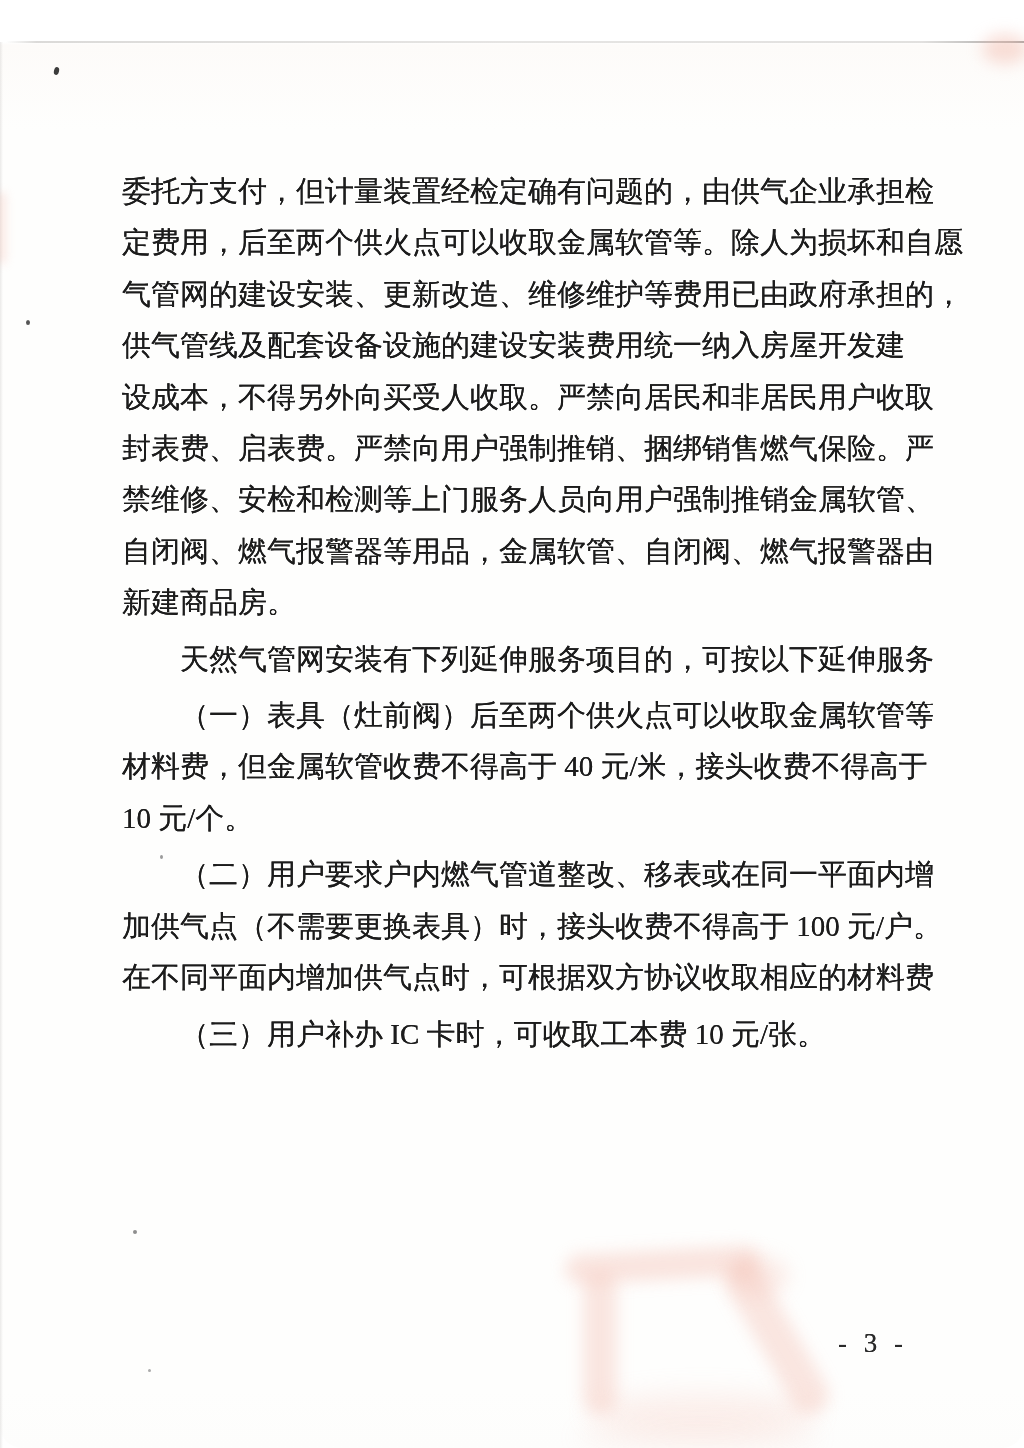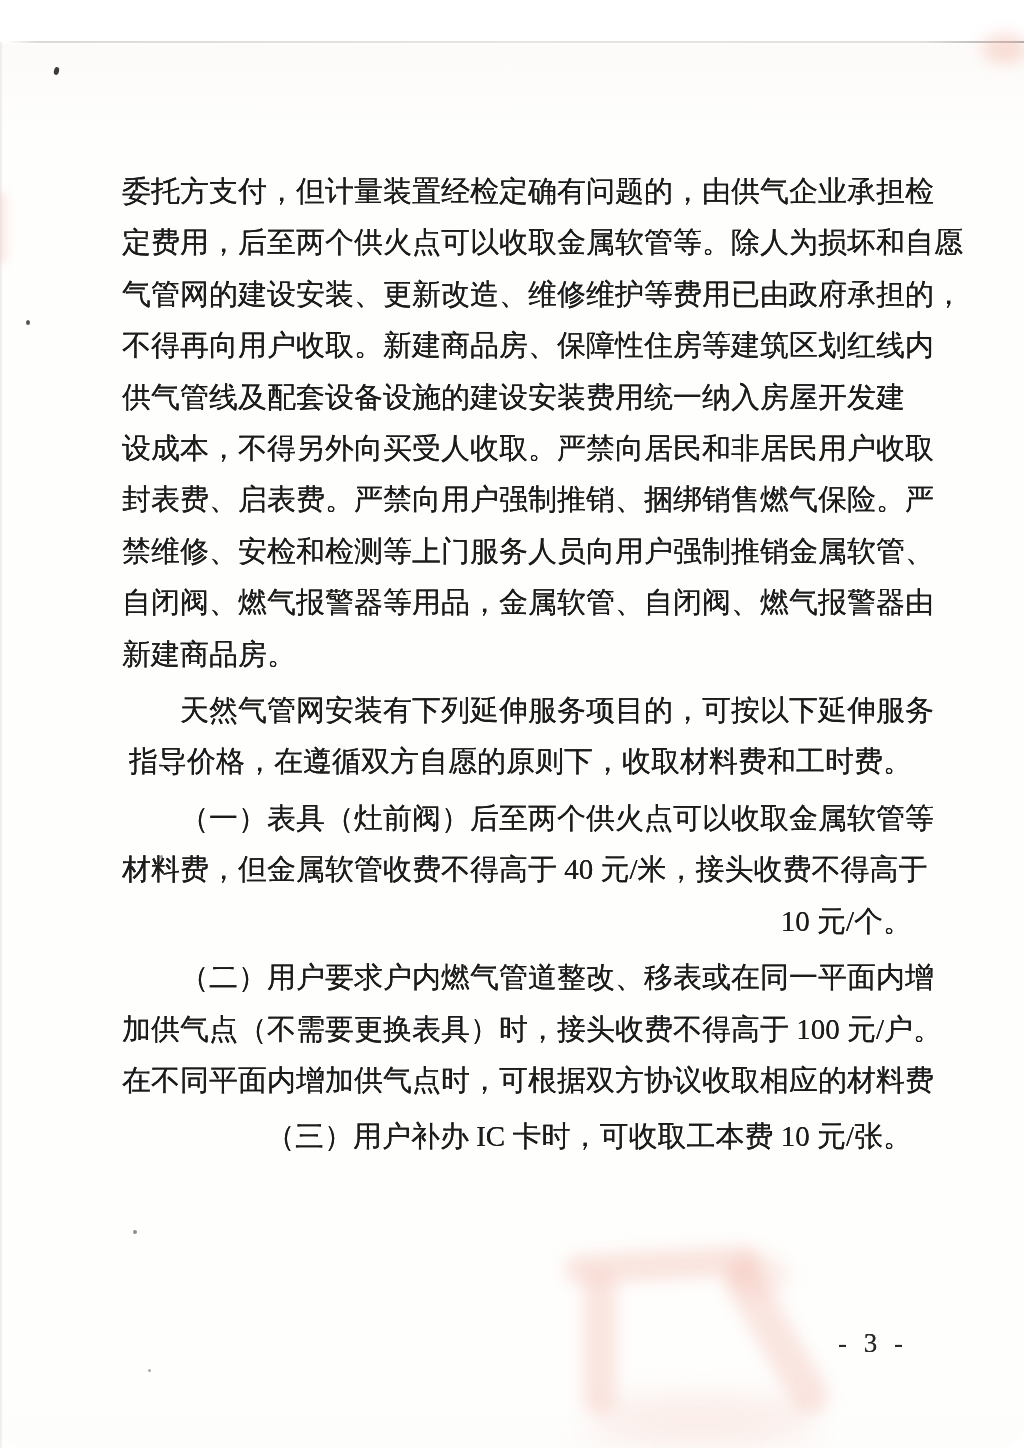--- a/index.html
+++ b/index.html
@@ -48,21 +48,21 @@
     position: absolute;
     left: 122px;
     top: 166px;
     width: 790px;
     font-size: 29px;
     line-height: 51.4px;
     color: var(--ink, #1c1c1c);
     text-shadow: 0 0 0.5px currentColor;
   }
   .para { margin: 0; }
-  .para + .para { margin-top: 5px; text-align: right; }
+  .para + .para { margin-top: 5px; }
   .para.indented .line:first-child { text-indent: 58px; }
   .line { white-space: nowrap; }
   
   .page-number {
     position: absolute;
     left: 122px;
     top: 1328px;
     width: 786px;
     text-align: right;
     font-size: 27px;
@@ -112,31 +112,29 @@
   <div class="speck" id="speck-2"></div>
   <div class="speck" id="speck-3"></div>
   <div class="speck" id="speck-4"></div>
   <div class="speck" id="speck-5"></div>
 
   <div class="text-block">
     <div class="para">
       <div class="line">委托方支付，但计量装置经检定确有问题的，由供气企业承担检</div>
       <div class="line">定费用，后至两个供火点可以收取金属软管等。除人为损坏和自愿</div>
       <div class="line">气管网的建设安装、更新改造、维修维护等费用已由政府承担的，</div>
-      <div class="line">不得再向用户收取。新建商品房、保障性住房等建筑区划红线内</div>
       <div class="line">供气管线及配套设备设施的建设安装费用统一纳入房屋开发建</div>
       <div class="line">设成本，不得另外向买受人收取。严禁向居民和非居民用户收取</div>
       <div class="line">封表费、启表费。严禁向用户强制推销、捆绑销售燃气保险。严</div>
       <div class="line">禁维修、安检和检测等上门服务人员向用户强制推销金属软管、</div>
       <div class="line">自闭阀、燃气报警器等用品，金属软管、自闭阀、燃气报警器由</div>
       <div class="line">新建商品房。</div>
     </div>
     <div class="para indented">
       <div class="line">天然气管网安装有下列延伸服务项目的，可按以下延伸服务</div>
-      <div class="line">指导价格，在遵循双方自愿的原则下，收取材料费和工时费。</div>
     </div>
     <div class="para indented">
       <div class="line">（一）表具（灶前阀）后至两个供火点可以收取金属软管等</div>
       <div class="line">材料费，但金属软管收费不得高于 40 元/米，接头收费不得高于</div>
       <div class="line">10 元/个。</div>
     </div>
     <div class="para indented">
       <div class="line">（二）用户要求户内燃气管道整改、移表或在同一平面内增</div>
       <div class="line">加供气点（不需要更换表具）时，接头收费不得高于 100 元/户。</div>
       <div class="line">在不同平面内增加供气点时，可根据双方协议收取相应的材料费</div>

